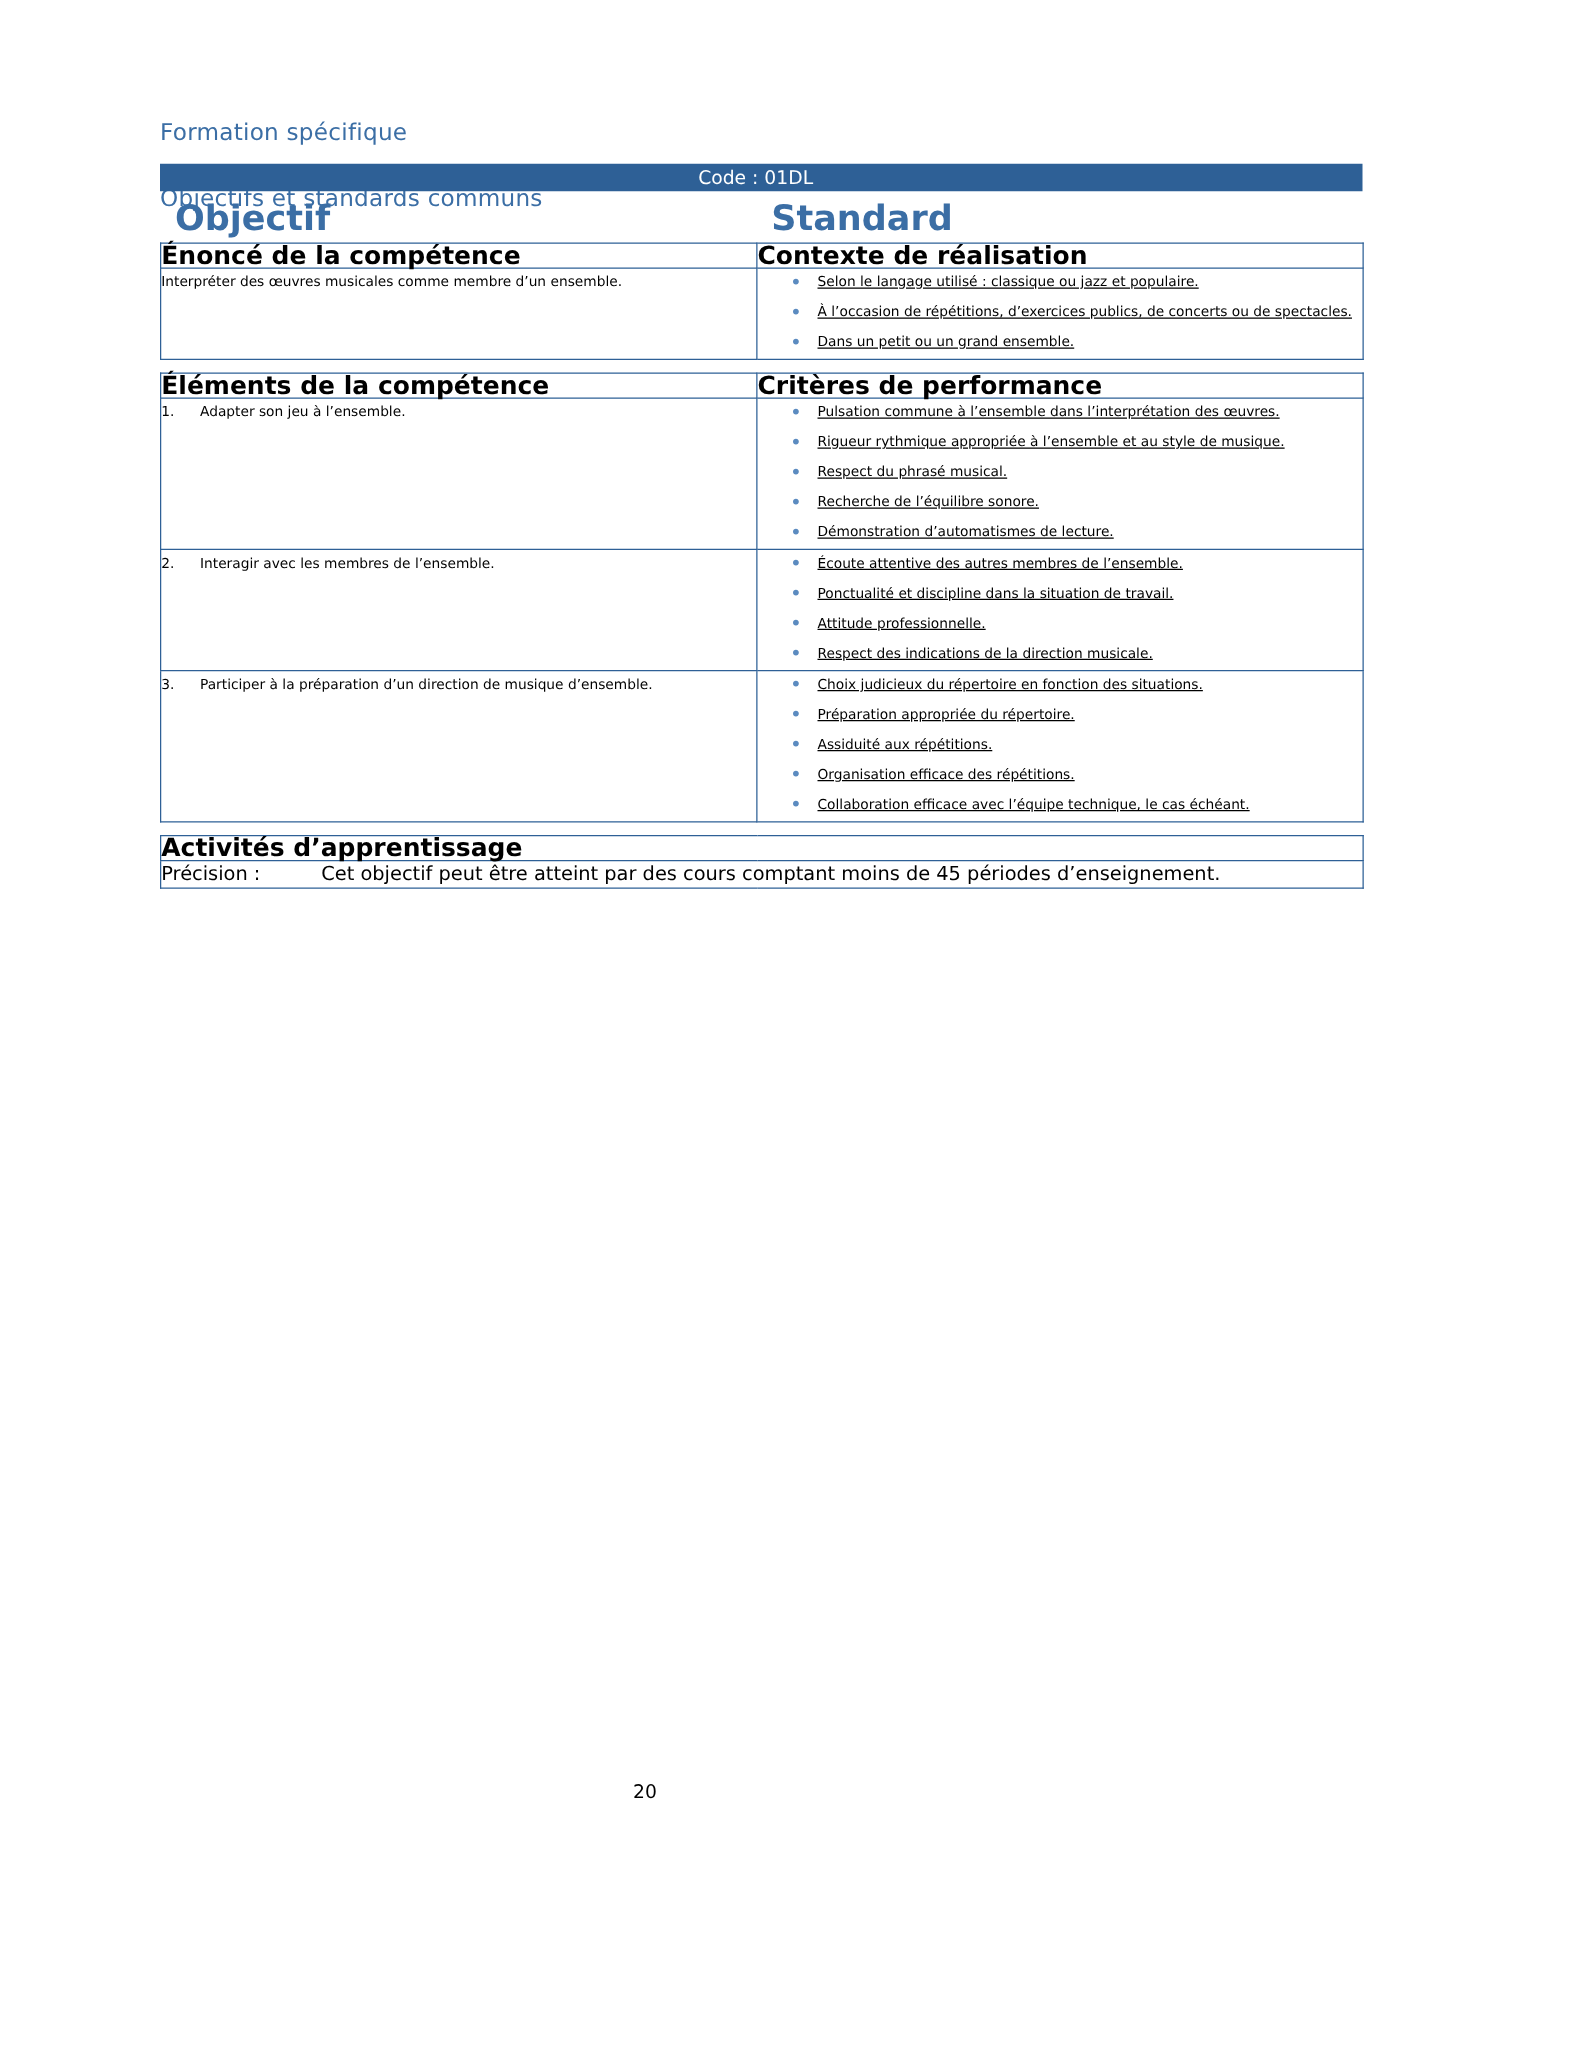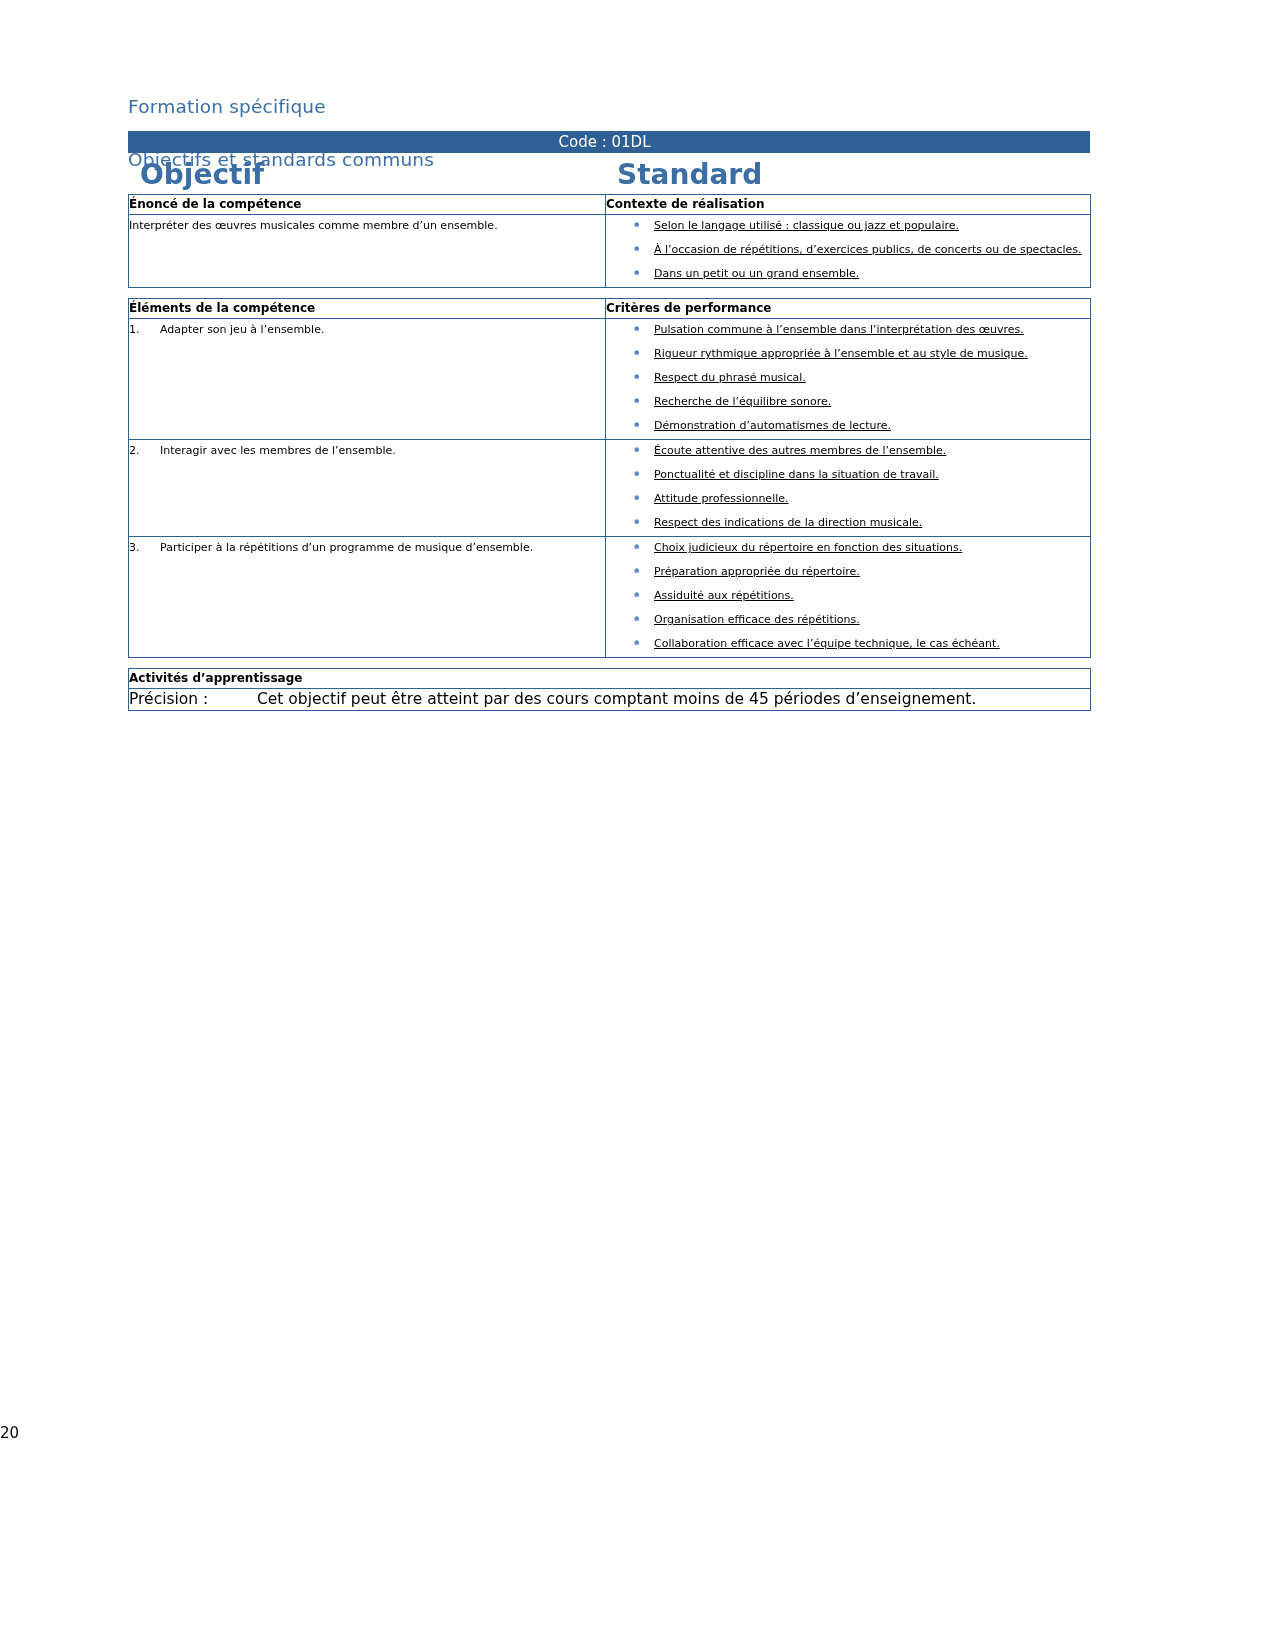--- a/index.html
+++ b/index.html
@@ -74,21 +74,21 @@
   }
   table.main td {
     border: 1px solid #2e6096;
     vertical-align: top;
     padding: 0;
   }
   .col-left { width: 477px; }
   .col-right { width: 485px; }
 
   .cell-head {
-    font-size: 12px;
+    font-size: 20px;
     font-weight: bold;
     padding: 6px 10px 7px 10px;
     line-height: 19px;
   }
   .cell-body {
     font-size: 11px;
     padding: 9px 10px 12px 10px;
     line-height: 22px;
   }
   .cell-body.right {
@@ -142,21 +142,21 @@
   }
   .precision-label {
     display: inline-block;
     width: 128px;
   }
   .page-number {
     position: absolute;
     left: 0;
     top: 1424px;
     width: 1032px;
-    text-align: left;
+    text-align: center;
     font-size: 15px;
   }
 </style>
 </head>
 <body>
 
 <div class="page">
 
   <div class="header-block">
     <div class="header-line">Formation spécifique</div>
@@ -238,21 +238,21 @@
             <li>Respect des indications de la direction musicale.</li>
           </ul>
         </td>
       </tr>
 
       <tr>
         <td class="cell-body">
           <ol class="elements">
             <li>
               <span class="num">3.</span>
-              <span>Participer à la répétitions d’un programme de musique d’ensemble.</span>
+              <span>Participer à la préparation d’un direction de musique d’ensemble.</span>
             </li>
           </ol>
         </td>
         <td class="cell-body right">
           <ul class="bullets">
             <li>Choix judicieux du répertoire en fonction des situations.</li>
             <li>Préparation appropriée du répertoire.</li>
             <li>Assiduité aux répétitions.</li>
             <li>Organisation efficace des répétitions.</li>
             <li>Collaboration efficace avec l’équipe technique, le cas échéant.</li>

